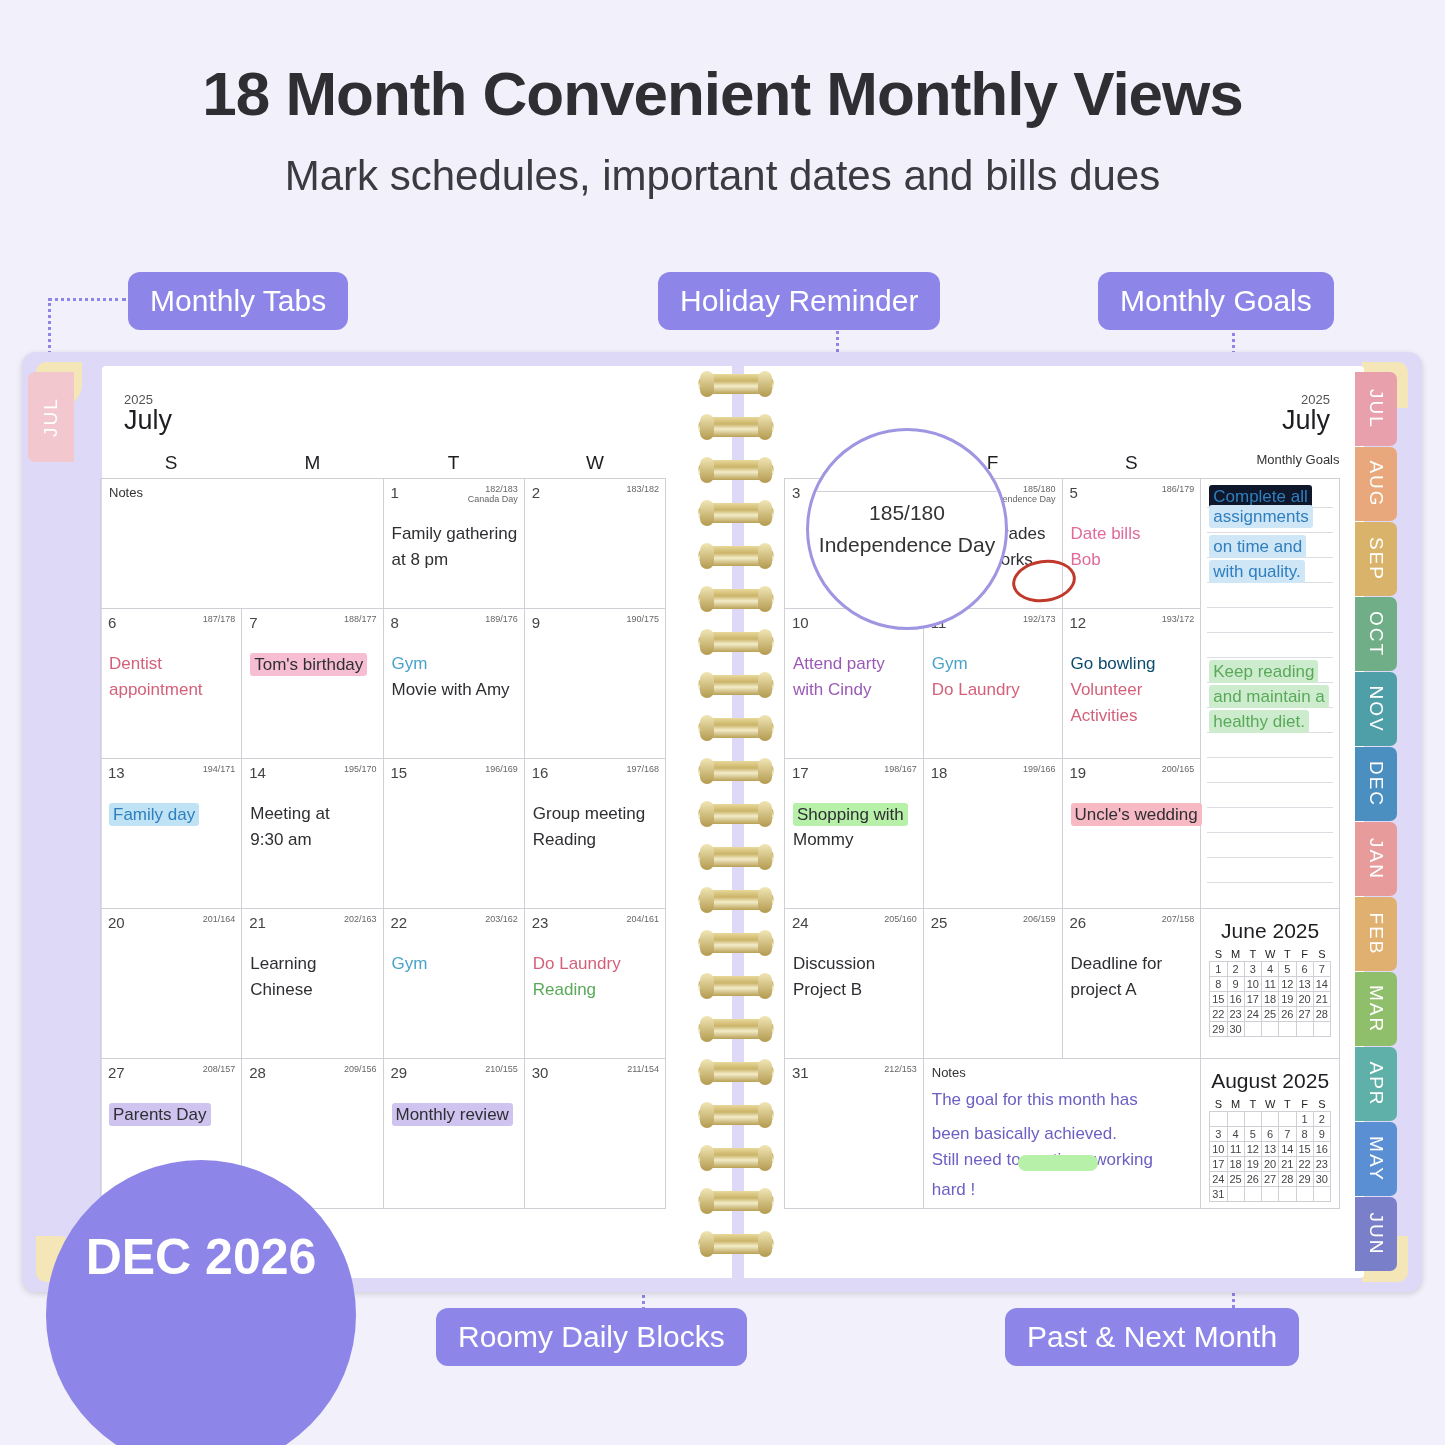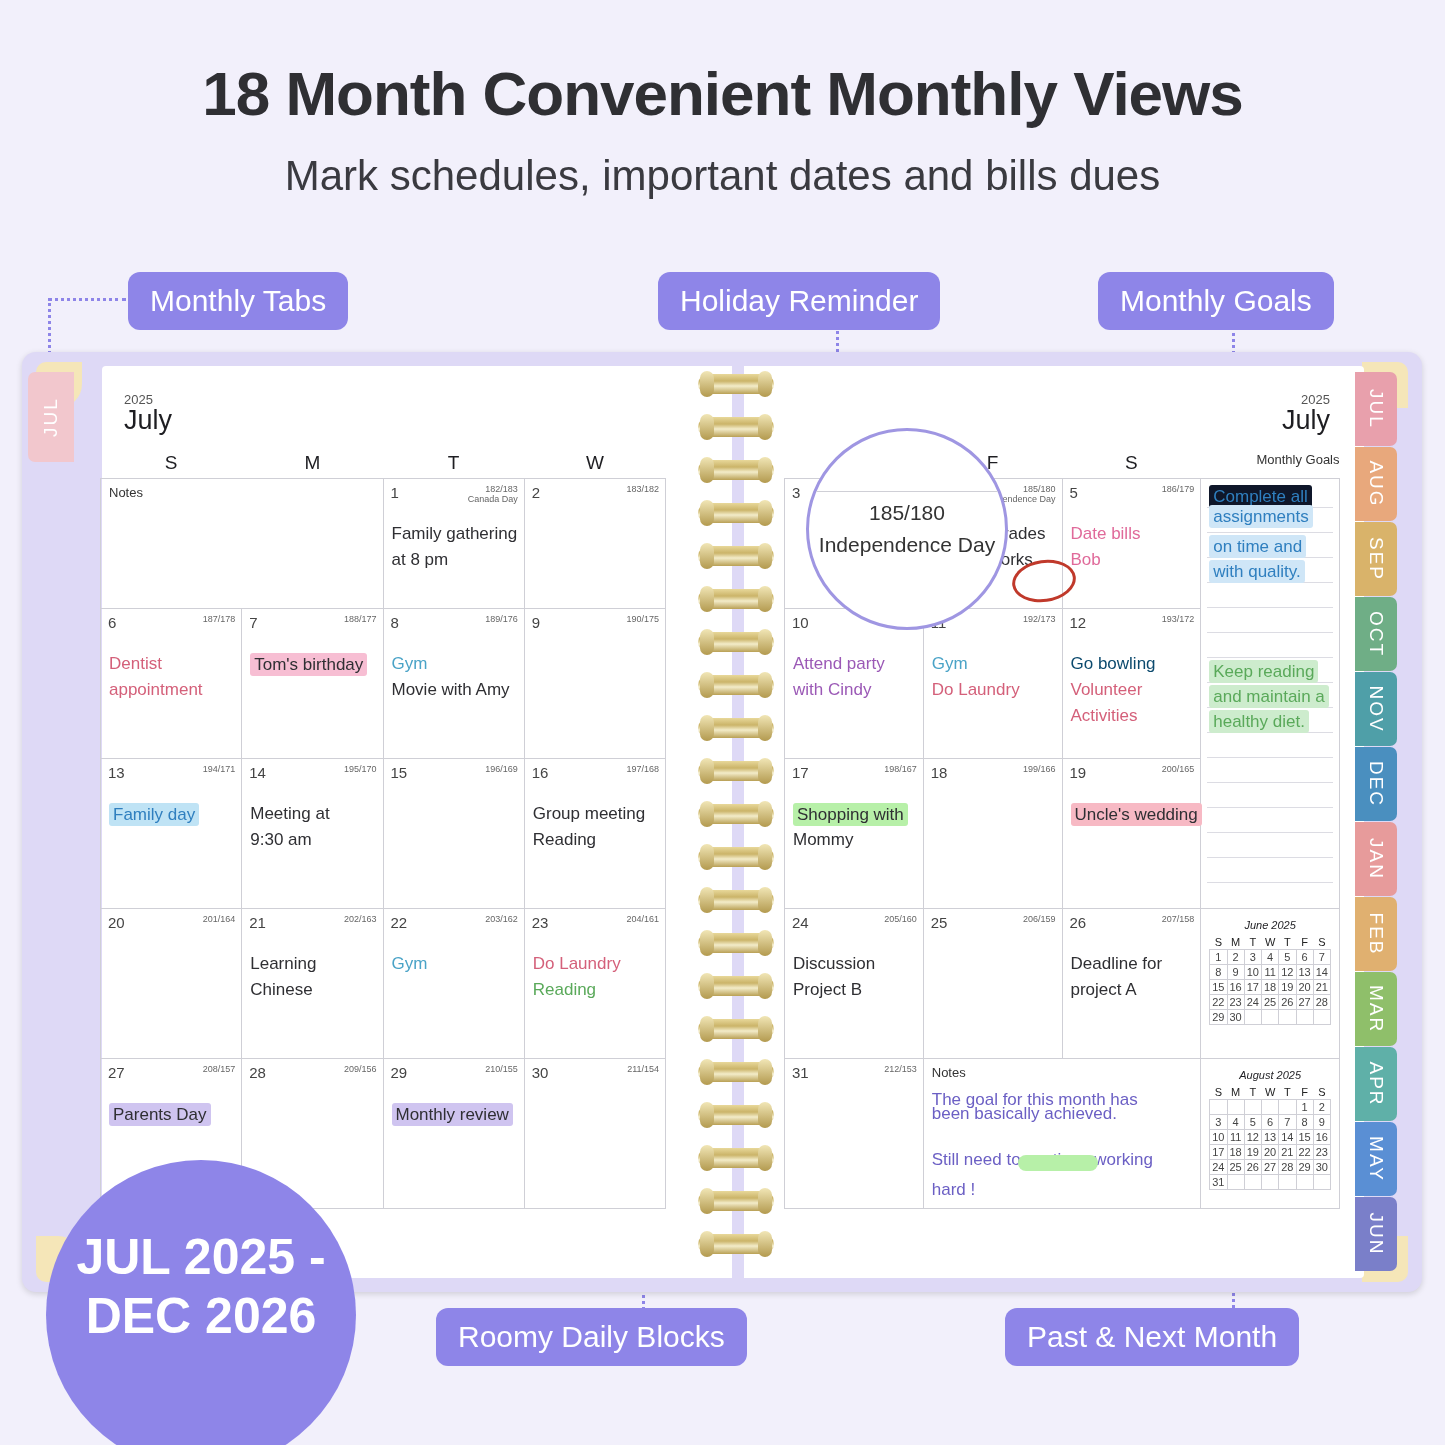--- a/index.html
+++ b/index.html
@@ -75,21 +75,21 @@
   .cal td{border:1px solid #cfcfd6;vertical-align:top;padding:0;}
   .dow{border:none !important;text-align:center;font-size:19px;color:#1e1e22;padding-bottom:4px !important;}
   .daynum{font-size:15px;color:#444;position:absolute;left:7px;top:5px;}
   .jul{font-size:9px;color:#666;position:absolute;right:6px;top:5px;text-align:right;line-height:1.15;}
   .cellwrap{position:relative;height:100%;}
   .notes-lbl{position:absolute;left:8px;top:6px;font-size:13px;color:#333;}
   .ev{position:absolute;font-size:17px;line-height:1.25;white-space:nowrap;}
   .hl{padding:1px 4px;border-radius:3px;}
   
   .mini{position:absolute;font-size:11px;color:#333;}
-  .mini .mt{text-align:center;font-size:11px;margin-bottom:4px;color:#1e1e22;font-style:italic;}
+  .mini .mt{text-align:center;font-size:21px;margin-bottom:4px;color:#1e1e22;}
   .mini table{border-collapse:collapse;width:100%;}
   .mini td{width:14.28%;text-align:center;padding:1px 0;font-size:11px;color:#444;}
   .mini th{width:14.28%;text-align:center;font-size:11px;color:#222;font-weight:normal;padding-bottom:1px;}
   
   .tabcol{position:absolute;left:1355px;top:372px;width:42px;}
   .tab{
     width:42px;height:74px;margin-bottom:1px;
     color:#fff;font-size:19px;letter-spacing:2px;
     display:flex;align-items:center;justify-content:center;
     border-radius:0 7px 7px 0;
@@ -552,21 +552,21 @@
           <td>
             <div class="cellwrap">
               <span class="daynum">31</span>
               <span class="jul">212/153</span>
             </div>
           </td>
           <td colspan="2">
             <div class="cellwrap">
               <span class="notes-lbl">Notes</span>
               <span class="ev" style="left:8px;top:30px;color:#6b5fc4;">The goal for this month has</span>
-              <span class="ev" style="left:8px;top:44px;color:#6b5fc4;">been basically achieved.</span>
+              <span class="ev" style="left:8px;top:64px;color:#6b5fc4;">been basically achieved.</span>
               <span class="ev" style="left:8px;top:90px;color:#6b5fc4;">Still need to continue working</span>
               <span class="ev" style="left:8px;top:120px;color:#6b5fc4;">hard !</span>
               <span style="position:absolute;left:94px;top:96px;width:80px;height:16px;background:#b7f0a8;border-radius:8px;"></span>
             </div>
           </td>
           <td rowspan="1">
             <div class="cellwrap" id="mini1">
               <div class="mini" style="left:8px;right:8px;top:10px;position:absolute;">
                 <div class="mt">August 2025</div>
                 <table>
@@ -684,15 +684,14 @@
   </div>
 
 <div class="mag">
   <div class="line" style="top:60px;"></div>
   <div class="magtxt" style="top:70px;font-size:21px;">185/180</div>
   <div class="magtxt" style="top:102px;font-size:21px;">Independence Day</div>
 </div>
 <div class="circle-mark" style="left:1012px;top:560px;width:58px;height:36px;transform:rotate(-8deg);"></div>
 
 <div class="dated" id="dated">
-    <div>JUL 2025 -</div>
     <div>DEC 2026</div>
   </div>
 
 </body></html>

